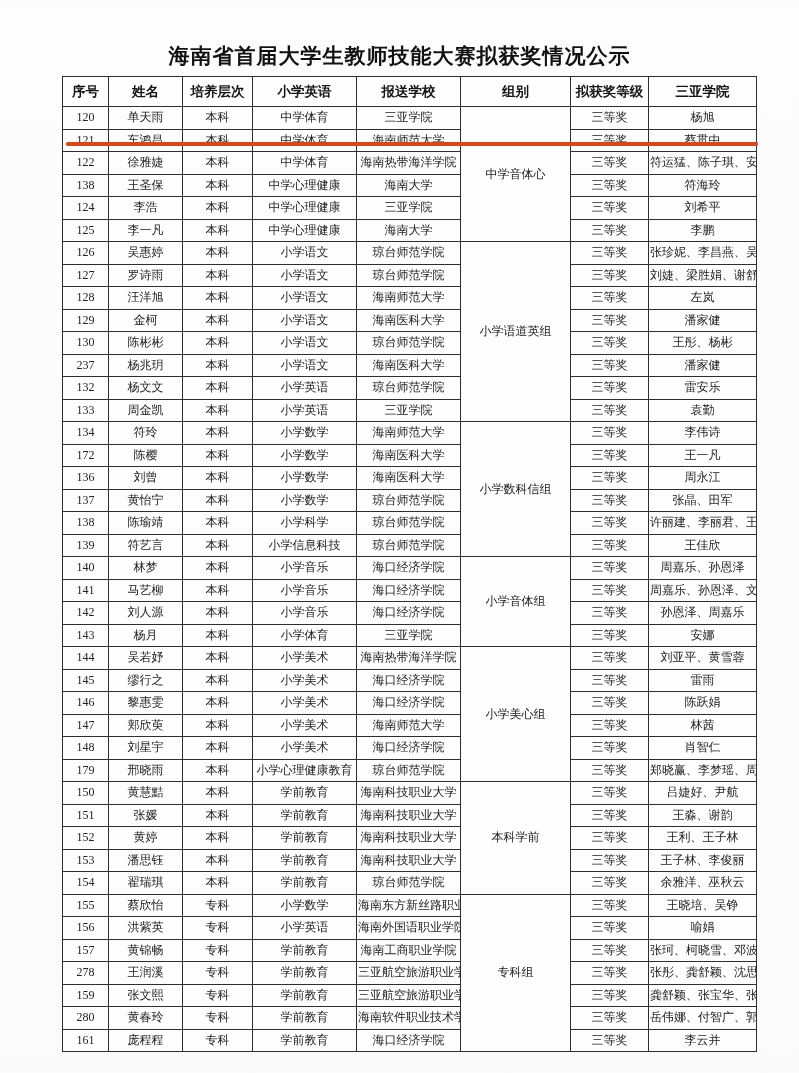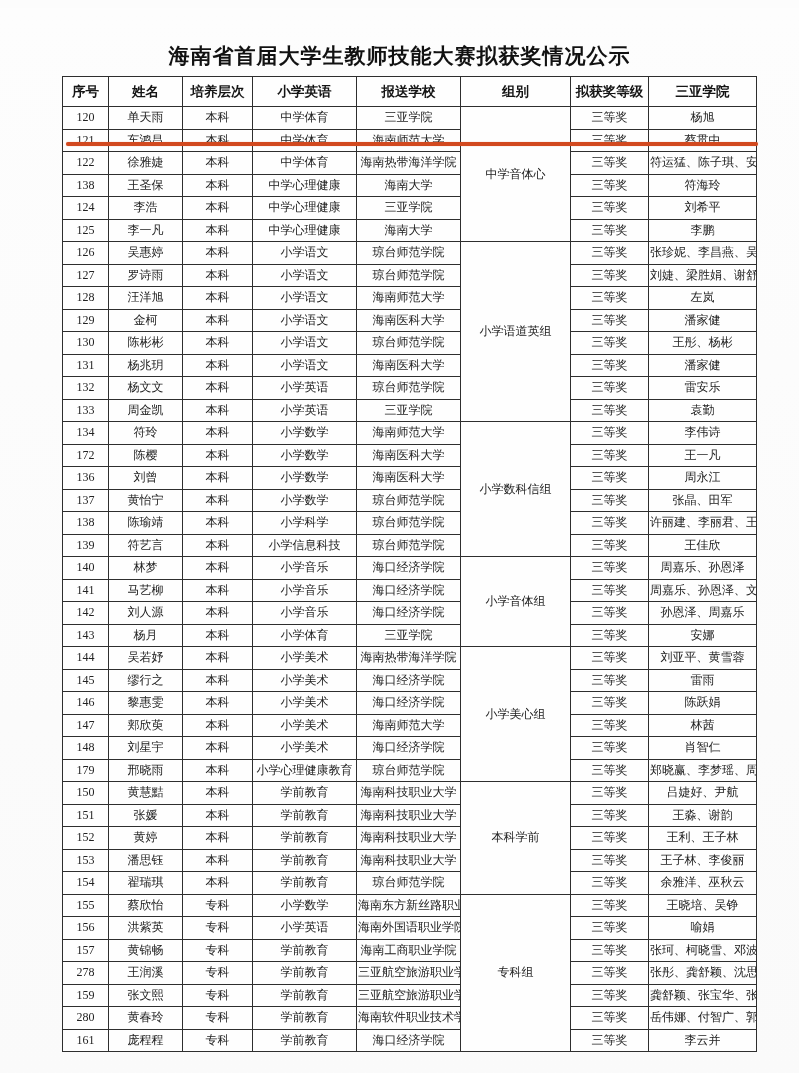--- a/index.html
+++ b/index.html
@@ -191,21 +191,21 @@
         <tr>
           <td>130</td>
           <td>陈彬彬</td>
           <td>本科</td>
           <td>小学语文</td>
           <td>琼台师范学院</td>
           <td>三等奖</td>
           <td>王彤、杨彬</td>
         </tr>
         <tr>
-          <td>131</td>
+          <td>237</td>
           <td>杨兆玥</td>
           <td>本科</td>
           <td>小学语文</td>
           <td>海南医科大学</td>
           <td>三等奖</td>
           <td>潘家健</td>
         </tr>
         <tr>
           <td>132</td>
           <td>杨文文</td>

